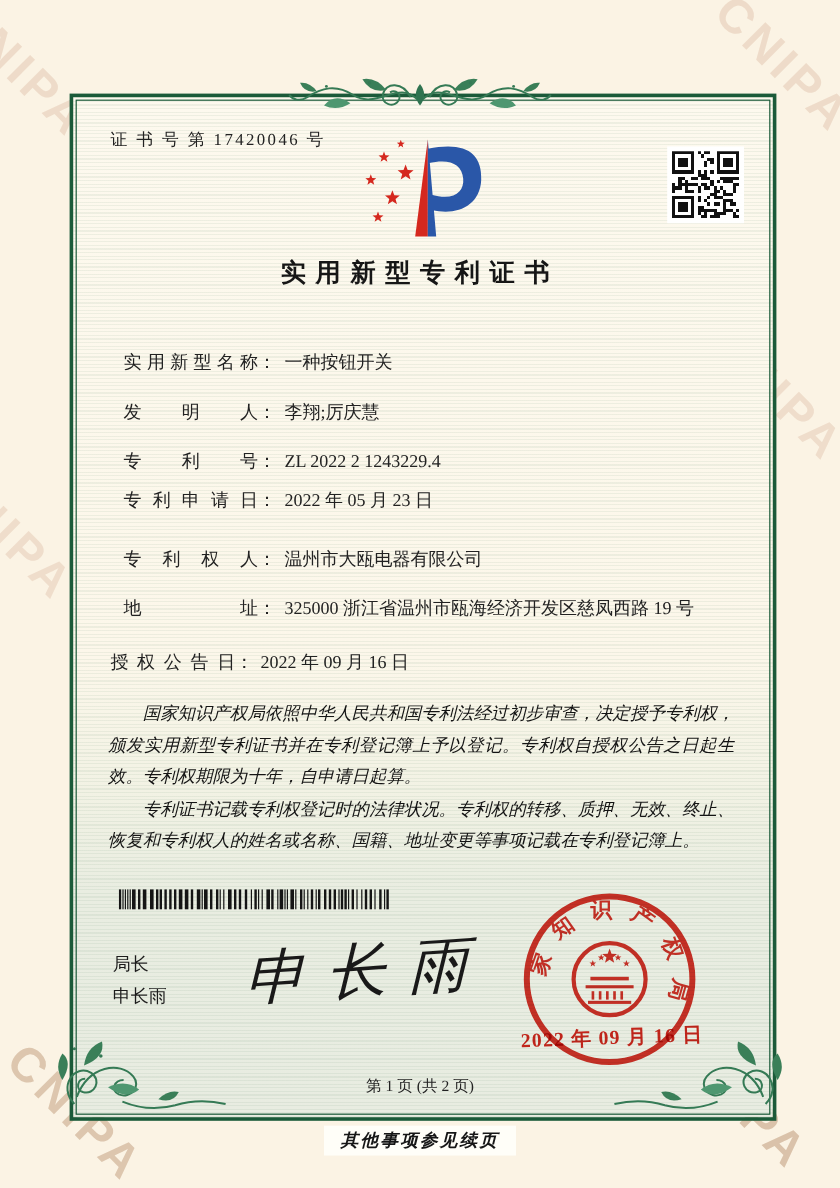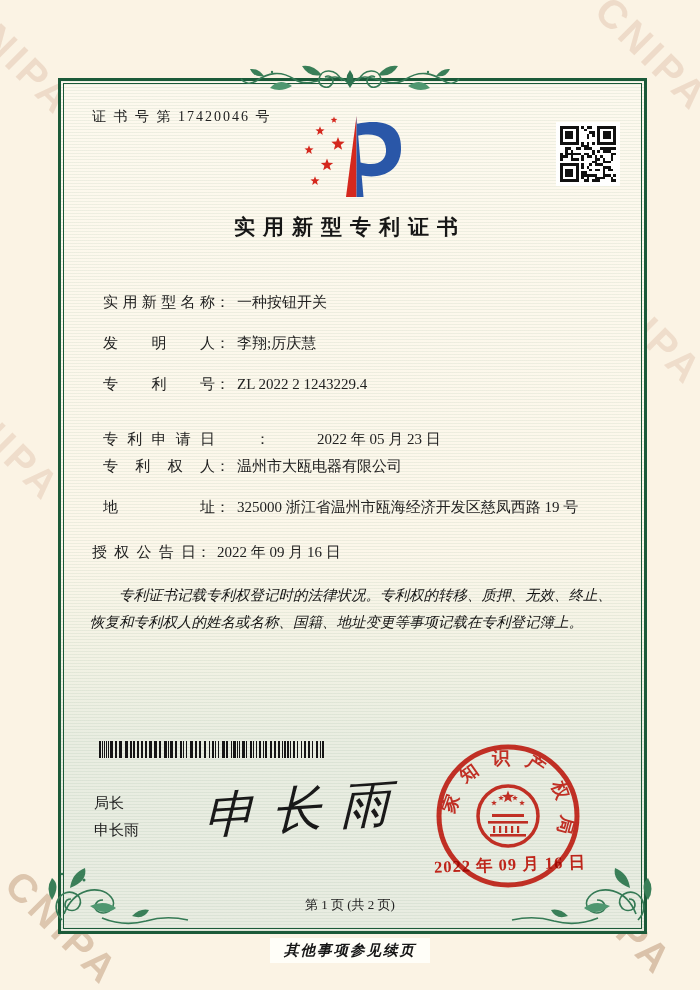--- a/index.html
+++ b/index.html
@@ -50,21 +50,21 @@
   .qr svg{display:block;width:56px;height:56px;shape-rendering:crispEdges;}
 
   .title{
     position:absolute;left:0;right:0;top:213px;text-align:center;
     font-size:21px;font-weight:bold;letter-spacing:8px;color:#161616;z-index:4;
   }
 
   .frow{position:absolute;left:92px;width:520px;display:flex;align-items:baseline;font-size:15px;color:#222;z-index:4;white-space:nowrap;margin-left:11px;}
   .frow .lbl{display:inline-block;width:112px;text-align:justify;text-align-last:justify;}
   .frow .val{margin-left:7px;}
-  .r1{top:293px;} .r2{top:334px;} .r3{top:375px;} .r4{top:430px;gap:40px;} .r5{top:457px;} .r6{top:498px;}
+  .r1{top:293px;} .r2{top:334px;} .r3{top:375px;} .r4{top:408px;} .r5{top:457px;} .r6{top:498px;}
   .grant{position:absolute;top:543px;left:92px;width:520px;font-size:15px;color:#222;z-index:4;display:flex;white-space:nowrap;}
   .grant .pair2{margin-left:42px;}
   .grant .lbl{display:inline-block;width:104px;text-align:justify;text-align-last:justify;}
   .grant .val{margin-left:6px;}
 
   .body-text{position:absolute;left:90px;top:582px;width:522px;z-index:4;}
   .body-text p{
     margin:0;font-size:14.5px;line-height:1.83;color:#141414;
     font-style:italic;text-indent:2em;text-align:justify;
   }
@@ -420,20 +420,21 @@
       <span class="val">325000  浙江省温州市瓯海经济开发区慈凤西路 19 号</span>
   </div>
 
   <div class="grant">
     <span class="pair1">
       <span class="lbl">授权公告日</span><span>：</span><span class="val">2022 年 09 月 16 日</span>
     </span>
   </div>
 
   <div class="body-text">
+    <p>国家知识产权局依照中华人民共和国专利法经过初步审查，决定授予专利权，颁发实用新型专利证书并在专利登记簿上予以登记。专利权自授权公告之日起生效。专利权期限为十年，自申请日起算。</p>
     <p>专利证书记载专利权登记时的法律状况。专利权的转移、质押、无效、终止、恢复和专利权人的姓名或名称、国籍、地址变更等事项记载在专利登记簿上。</p>
   </div>
 
   <svg id="barcode" width="229" height="17" viewBox="0 0 229 17">
       <g id="barcode-bars" fill="#151515">
         <rect x="0" y="0" width="2" height="17"></rect>
         <rect x="3" y="0" width="1" height="17"></rect>
         <rect x="5" y="0" width="1" height="17"></rect>
         <rect x="7" y="0" width="1" height="17"></rect>
         <rect x="9" y="0" width="1" height="17"></rect>

